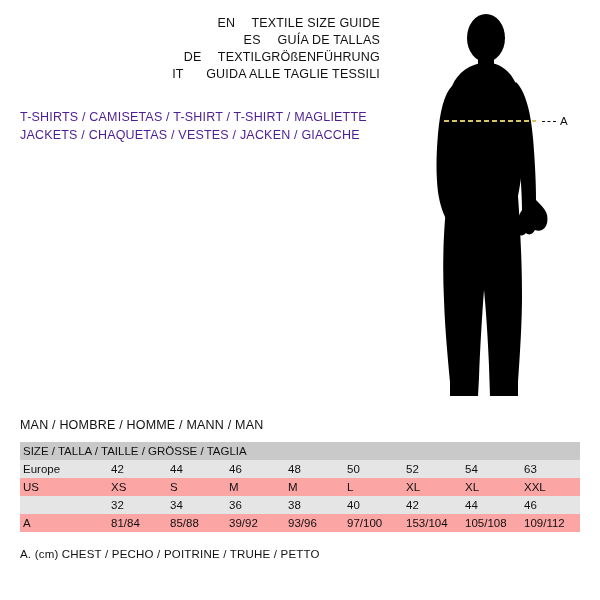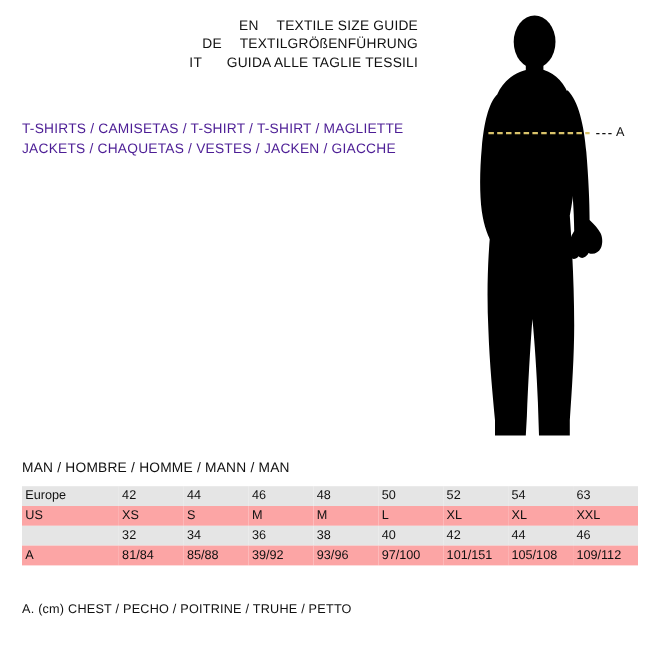--- a/index.html
+++ b/index.html
@@ -133,20 +133,24 @@
 </style>
 </head>
 <body>
 
 <div class="page">
 
   <div class="lang-block">
     <div class="lang-row">
       <span class="lang-code">EN</span>
       <span class="lang-text">TEXTILE SIZE GUIDE</span>
+    </div>
+    <div class="lang-row">
+      <span class="lang-code">ES</span>
+      <span class="lang-text">GUÍA DE TALLAS</span>
     </div>
     <div class="lang-row">
       <span class="lang-code">DE</span>
       <span class="lang-text">TEXTILGRÖßENFÜHRUNG</span>
     </div>
     <div class="lang-row">
       <span class="lang-code">IT</span>
       <span class="lang-text">GUIDA ALLE TAGLIE TESSILI</span>
     </div>
   </div>
@@ -220,20 +224,23 @@
       <col class="c-data">
         <col class="c-data">
         <col class="c-data">
         <col class="c-data">
       <col class="c-data">
         <col class="c-data">
         <col class="c-data">
         <col class="c-data">
     </colgroup>
     <tbody>
+      <tr class="header-row">
+        <th colspan="9">SIZE / TALLA / TAILLE / GRÖSSE / TAGLIA</th>
+      </tr>
       <tr class="row-alt">
         <td>Europe</td>
         <td>42</td>
         <td>44</td>
         <td>46</td>
         <td>48</td>
         <td>50</td>
         <td>52</td>
         <td>54</td>
         <td>63</td>
@@ -260,21 +267,21 @@
         <td>44</td>
         <td>46</td>
       </tr>
       <tr class="row-plain">
         <td>A</td>
         <td>81/84</td>
         <td>85/88</td>
         <td>39/92</td>
         <td>93/96</td>
         <td>97/100</td>
-        <td>101/151</td>
+        <td>153/104</td>
         <td>105/108</td>
         <td>109/112</td>
       </tr>
     </tbody>
   </table>
 
   <div class="footnote">A. (cm) CHEST / PECHO / POITRINE / TRUHE / PETTO</div>
 
 </div>
 

